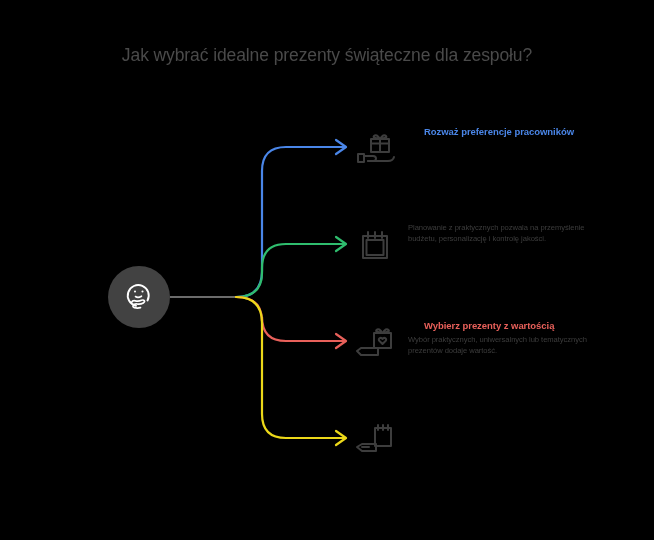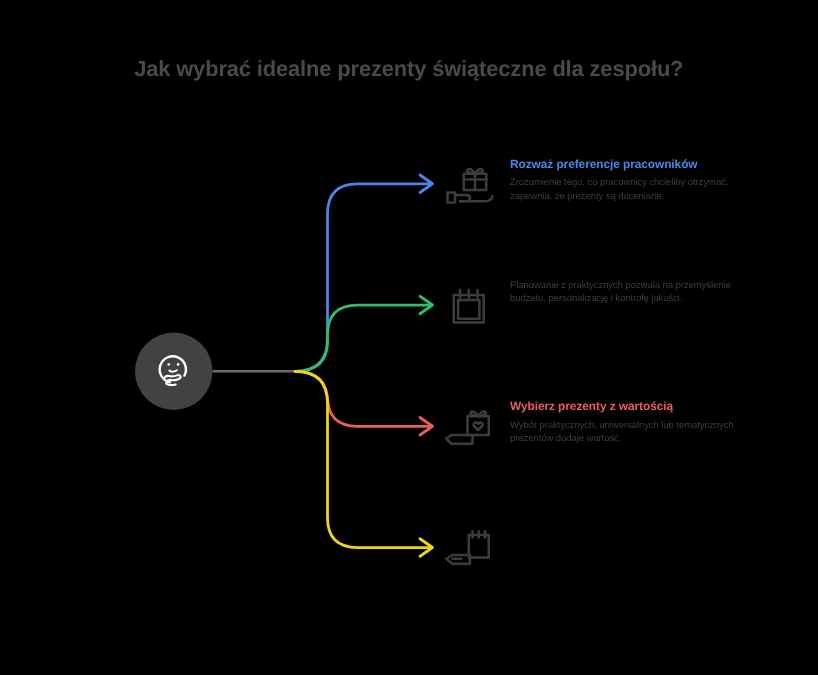--- a/index.html
+++ b/index.html
@@ -15,21 +15,21 @@
     overflow: hidden;
     font-family: "Liberation Sans", sans-serif;
   }
   #title {
     position: absolute;
     left: 0;
     top: 45px;
     width: 654px;
     text-align: center;
     font-size: 17.5px;
-    font-weight: bold;
+    font-weight: normal;
     color: #4a4a4a;
     letter-spacing: -0.1px;
   }
   #connectors {
     position: absolute;
     left: 0;
     top: 0;
     width: 654px;
     height: 540px;
   }
@@ -61,21 +61,21 @@
   .branch-text {
     position: absolute;
     left: 56px;
     top: 0;
     width: 192px;
   }
   .branch-heading {
     font-size: 9.5px;
     font-weight: bold;
     line-height: 12px;
-    margin: 0 0 3px 0;
+    margin: 0 0 3px 16px;
     letter-spacing: -0.05px;
   }
   .branch-body {
     font-size: 7.6px;
     line-height: 10.6px;
     color: #3d3d3d;
     margin: 0;
     letter-spacing: -0.05px;
   }
   .b1 { top: 126px; }
@@ -126,21 +126,20 @@
         <line x1="28" y1="13" x2="28" y2="26"></line>
         <path d="M28 13 Q24.5 7.5 22 10 Q20 12 28 13"></path>
         <path d="M28 13 Q31.5 7.5 34 10 Q36 12 28 13"></path>
         <path d="M6 28 L12 28 L12 36 L6 36 Z"></path>
         <path d="M12 30 L21 30 Q24 30 24 32.5 Q24 35 21 35 L16 35"></path>
         <path d="M16 35 L36 35 Q41 35 42 31"></path>
       </g>
     </svg>
     <div class="branch-text">
       <p class="branch-heading" style="color:#4a86e8">Rozważ preferencje pracowników</p>
-      <p class="branch-body">Zrozumienie tego, co pracownicy chcieliby otrzymać, zapewnia, że prezenty są doceniane.</p>
     </div>
   </div>
 
   <div class="branch b2">
     <svg class="branch-icon" viewBox="0 0 46 46" xmlns="http://www.w3.org/2000/svg">
       <g stroke="#3d3d3d" stroke-width="2" fill="none" stroke-linejoin="round" stroke-linecap="round">
         <rect x="11" y="13" width="24" height="22"></rect>
         <rect x="14.5" y="17" width="17" height="15"></rect>
         <line x1="16" y1="9" x2="16" y2="15"></line>
         <line x1="23" y1="9" x2="23" y2="15"></line>

